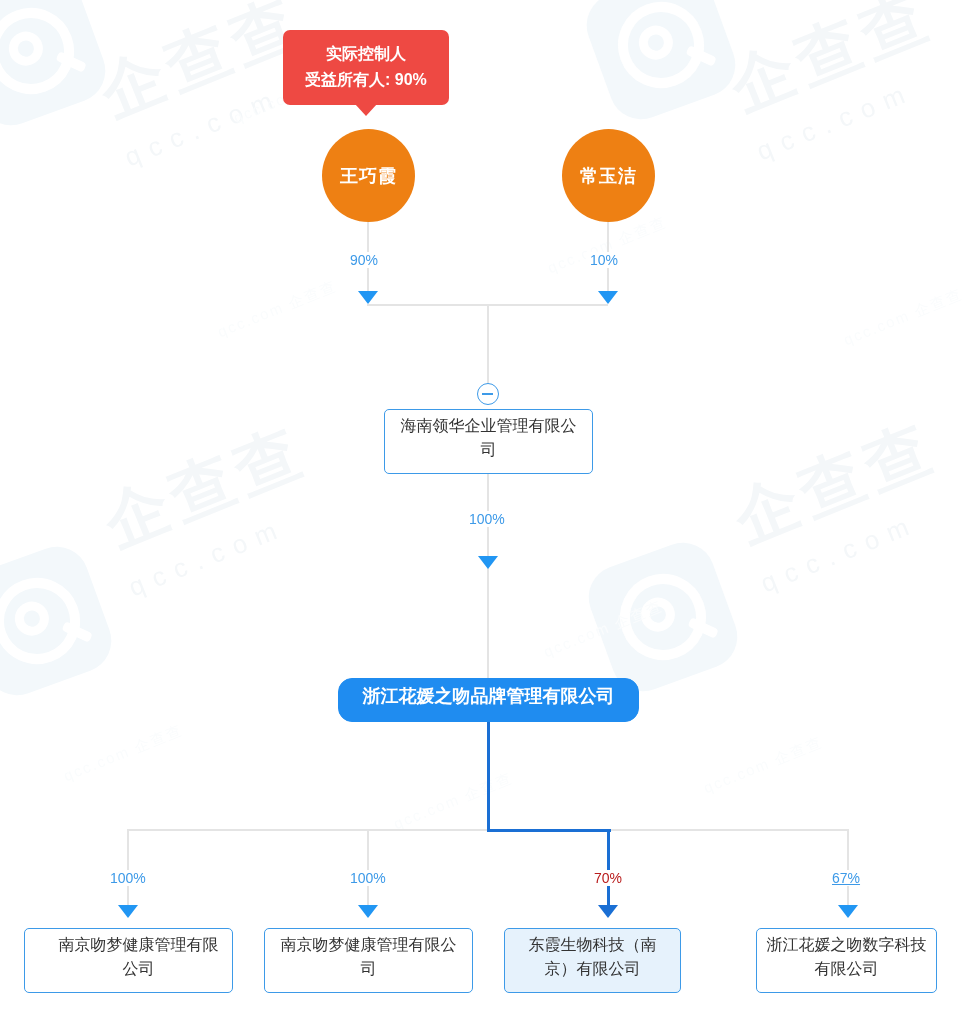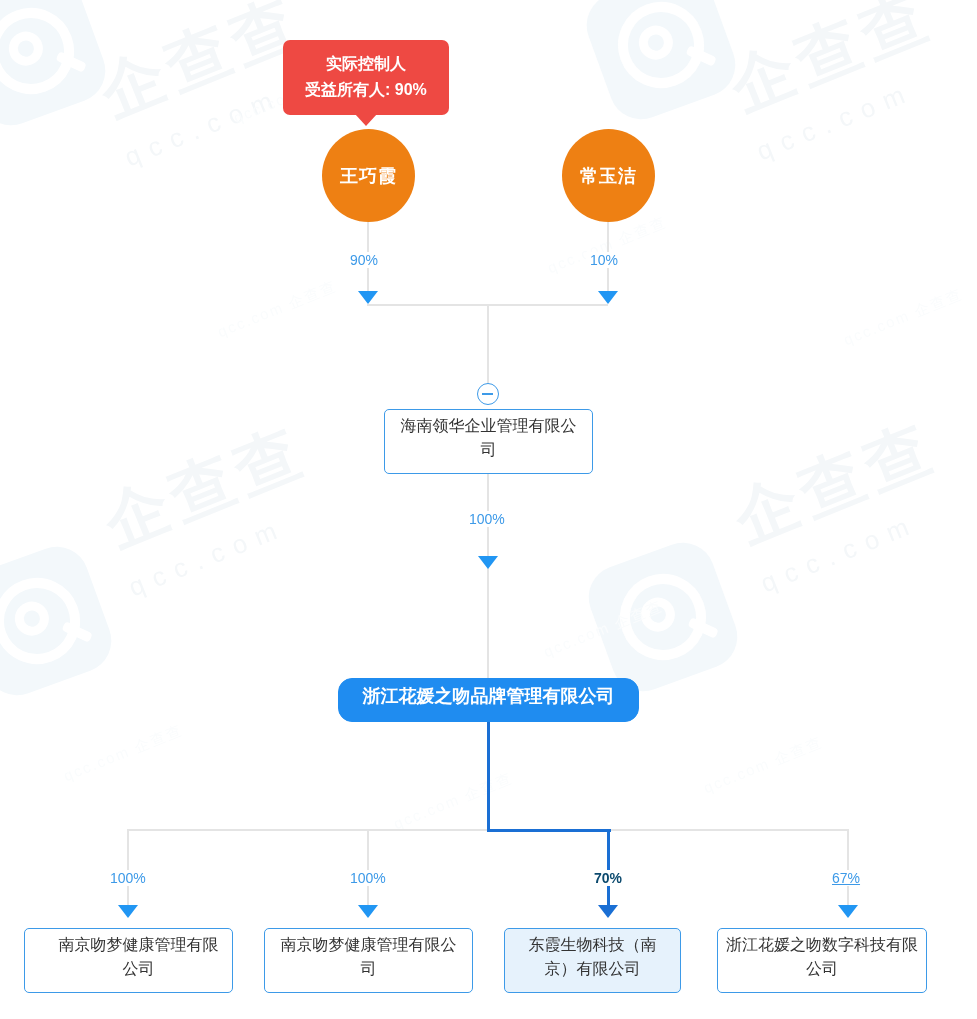--- a/index.html
+++ b/index.html
@@ -128,21 +128,21 @@
 
   .pct {
     position: absolute;
     color: #3d9ae8;
     font-size: 14px;
     z-index: 4;
     background: #ffffff;
     padding: 0 4px;
     white-space: nowrap;
   }
-  .pct.hl { color: #0c4a6e; font-weight: bold; }
+  .pct.hl { color: #b91c1c; }
 
   
   .person {
     position: absolute;
     width: 93px;
     height: 93px;
     border-radius: 50%;
     background: #ee8013;
     color: #ffffff;
     font-size: 18px;
@@ -260,21 +260,21 @@
     <div class="wm-tile" style="left:214px; top:300px;">qcc.com 企查查</div>
     <div class="wm-tile" style="left:544px; top:236px;">qcc.com 企查查</div>
     <div class="wm-tile" style="left:840px; top:308px;">qcc.com 企查查</div>
     <div class="wm-tile" style="left:60px;  top:744px;">qcc.com 企查查</div>
     <div class="wm-tile" style="left:390px; top:792px;">qcc.com 企查查</div>
     <div class="wm-tile" style="left:700px; top:756px;">qcc.com 企查查</div>
     <div class="wm-tile" style="left:230px; top:86px;">qcc.com 企查查</div>
     <div class="wm-tile" style="left:540px; top:620px;">qcc.com 企查查</div>
   </div>
 
-  <div class="badge" style="left:283px; top:40px;">
+  <div class="badge" style="left:283px; top:30px;">
     <div>实际控制人</div>
     <div>受益所有人: 90%</div>
     <div class="tail"></div>
   </div>
 
   <div class="person" style="left:562px; top:129px;">
     <span>常玉洁</span>
   </div>
   <div class="person" style="left:322px; top:129px;">
     <span>王巧霞</span>
@@ -328,17 +328,17 @@
   <div class="vline hl" style="left:607px; top:829px; height:84px;"></div>
   <div class="arrow hl" style="left:598px; top:905px;"></div>
   <div class="pct hl" style="left:590px; top:870px;">70%</div>
   <div class="company selected" style="left:504px; top:928px; width:177px; height:65px;">
     <span>东霞生物科技（南京）有限公司</span>
   </div>
 
   <div class="vline" style="left:847px; top:829px; height:84px;"></div>
   <div class="arrow" style="left:838px; top:905px;"></div>
   <div class="pct" style="left:828px; top:870px;text-decoration:underline;">67%</div>
-  <div class="company" style="left:717px; top:928px; width:210px; height:65px;">
+  <div class="company" style="left:756px; top:928px; width:181px; height:65px;">
     <span>浙江花媛之吻数字科技有限公司</span>
   </div>
 
 </div>
 
 </body></html>

